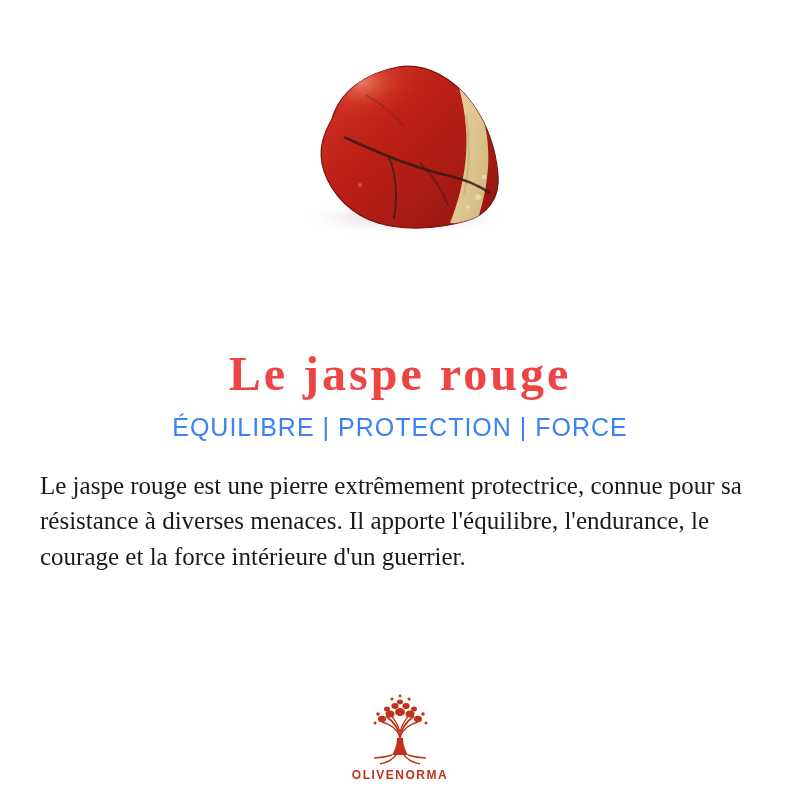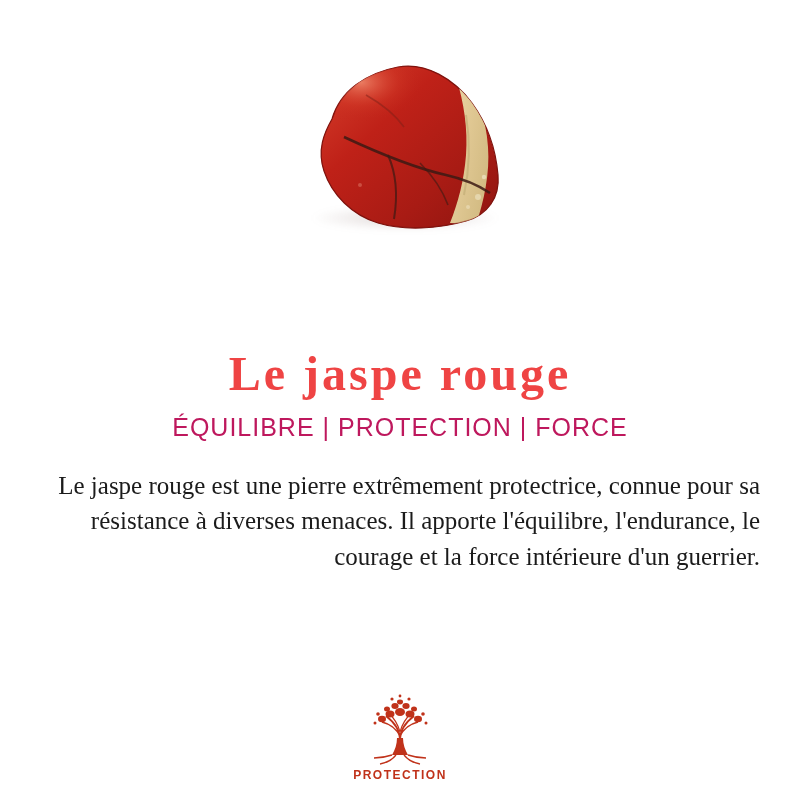--- a/index.html
+++ b/index.html
@@ -62,31 +62,31 @@
     letter-spacing: 3px;
     color: #ef4444;
     text-align: center;
     line-height: 1.1;
   }
   .subtitle {
     margin-top: 12px;
     font-family: "Liberation Sans", sans-serif;
     font-size: 25px;
     letter-spacing: 1px;
-    color: #be185d;
+    color: #3b82f6;
     text-align: center;
   }
   .description {
     margin-top: 26px;
     width: 720px;
     font-family: "Liberation Serif", serif;
     font-size: 25px;
     line-height: 1.42;
     color: #1b1b1b;
-    text-align: right;
+    text-align: left;
   }
 
   
   .logo-area {
     position: absolute;
     left: 0;
     bottom: 18px;
     width: 100%;
     display: flex;
     flex-direction: column;
@@ -203,16 +203,16 @@
           <circle cx="22" cy="22" r="1.8"></circle>
           <circle cx="67" cy="22" r="1.8"></circle>
           <circle cx="36" cy="7" r="1.6"></circle>
           <circle cx="53" cy="7" r="1.6"></circle>
           <circle cx="44" cy="4" r="1.4"></circle>
           <circle cx="19" cy="31" r="1.5"></circle>
           <circle cx="70" cy="31" r="1.5"></circle>
         </g>
       </svg>
     </div>
-    <div class="brand">PROTECTION</div>
+    <div class="brand">OLIVENORMA</div>
   </div>
 
 </div>
 
 </body></html>

